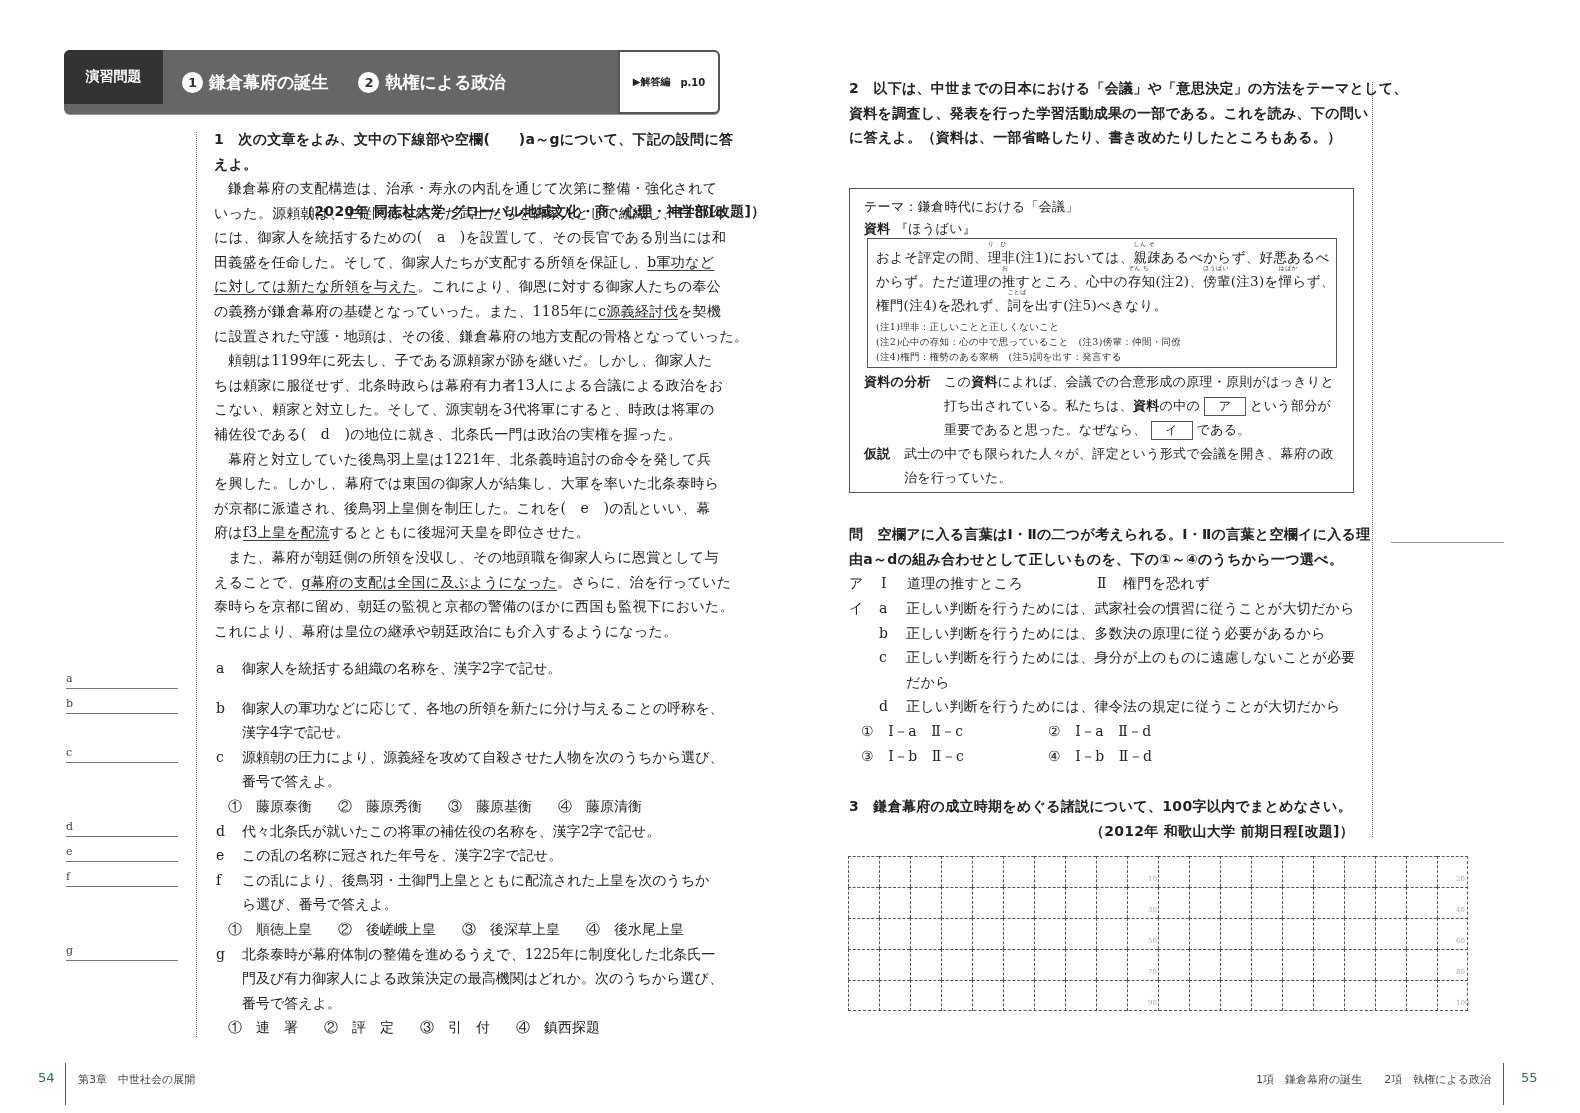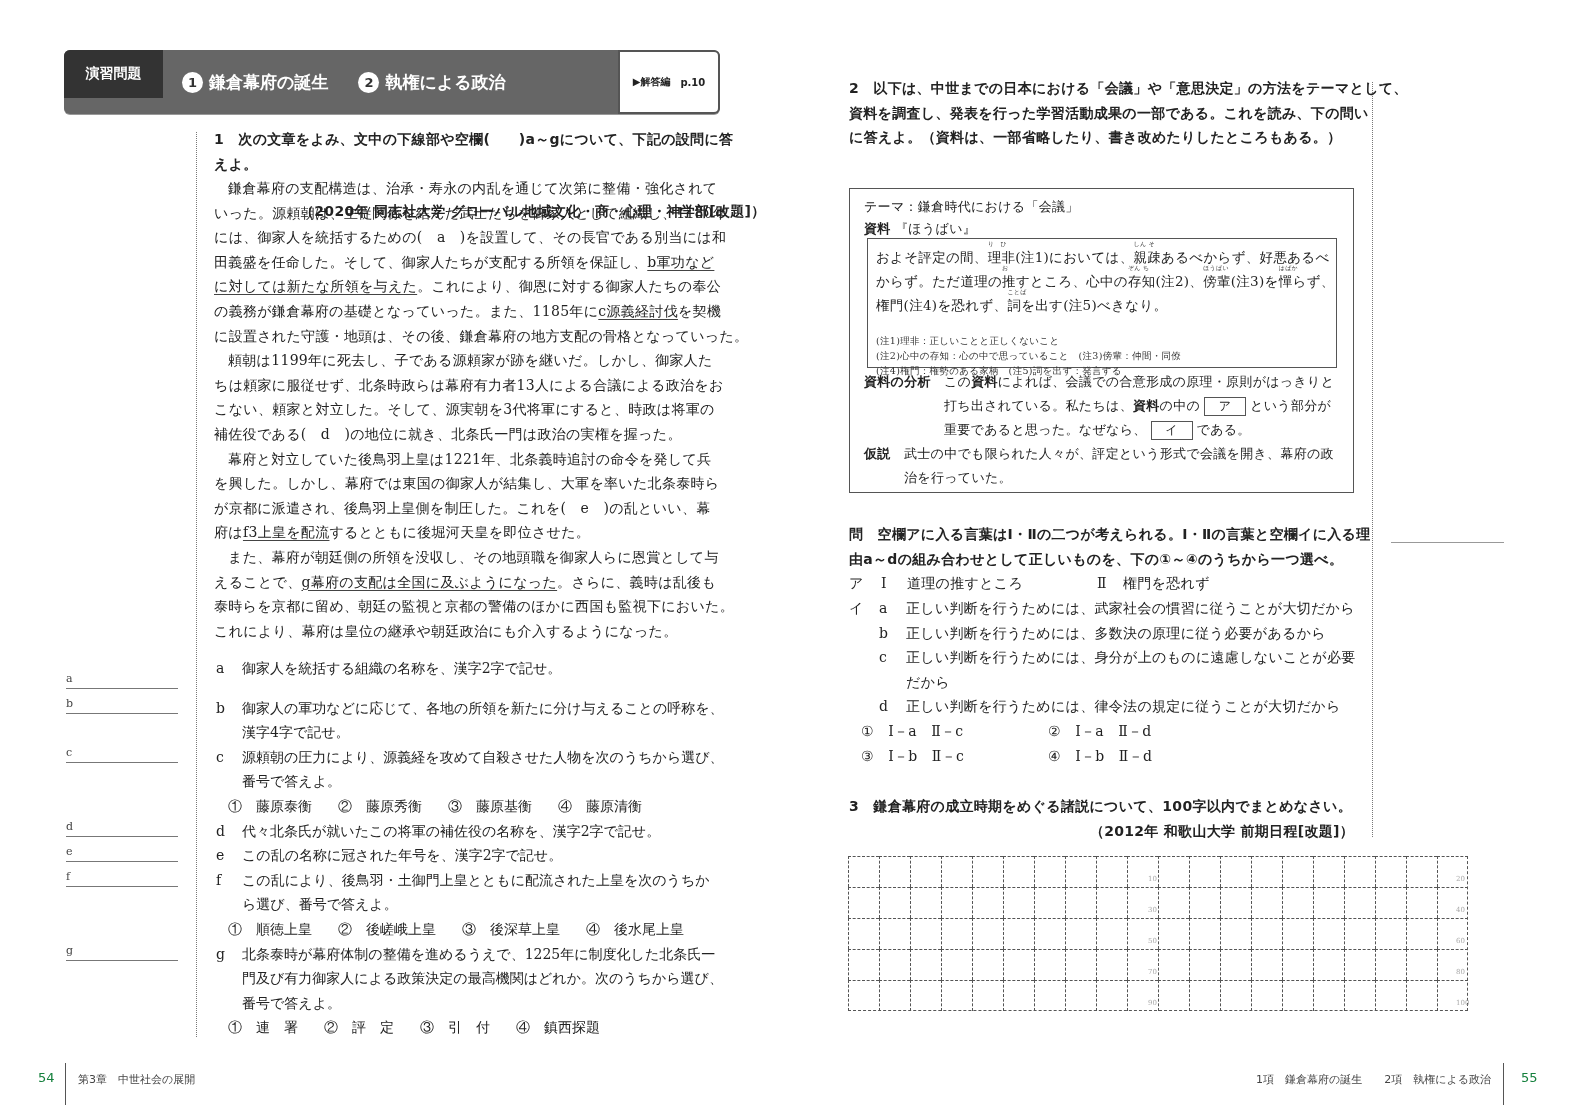--- a/index.html
+++ b/index.html
@@ -2,21 +2,21 @@
 <html><head>
 <meta charset="utf-8">
 <style>
   * { margin: 0; padding: 0; box-sizing: border-box; }
   html, body { width: 1580px; height: 1113px; background: #ffffff; overflow: hidden; }
   body { position: relative; font-family: "DejaVu Serif", "Liberation Serif", serif; color: #222; }
   .sans { font-family: "DejaVu Sans", "Liberation Sans", sans-serif; }
 
   
   .banner { position: absolute; left: 64px; top: 50px; width: 656px; height: 64px; border-radius: 6px; overflow: hidden; background: #666; box-shadow: 0 1px 0 #999; }
-  .banner-label { position: absolute; left: 0; top: 0; width: 99px; height: 48px; background: #333; color: #fff; font-size: 14px; font-weight: bold; display: flex; align-items: center; justify-content: center; }
+  .banner-label { position: absolute; left: 0; top: 0; width: 99px; height: 54px; background: #333; color: #fff; font-size: 14px; font-weight: bold; display: flex; align-items: center; justify-content: center; }
   .banner-title { position: absolute; left: 118px; top: 0; height: 64px; display: flex; align-items: center; color: #fff; font-size: 17px; font-weight: bold; gap: 6px; }
   .num-circle { display: inline-flex; width: 21px; height: 21px; border-radius: 50%; background: #fff; color: #333; font-size: 13px; align-items: center; justify-content: center; font-weight: bold; }
   .banner-gap { width: 18px; display: inline-block; }
   .answer-box { position: absolute; right: 0; top: 0; width: 102px; height: 64px; background: #fff; border: 2px solid #555; border-radius: 0 6px 6px 0; font-size: 10px; display: flex; align-items: center; justify-content: center; color: #222; font-weight: bold; gap: 10px; }
 
   .dotted-v { position: absolute; width: 0; border-left: 1.5px dotted #777; }
 
   .text { position: absolute; font-size: 14px; line-height: 24.6px; letter-spacing: 0.3px; white-space: nowrap; }
   .bold { font-weight: bold; font-family: "DejaVu Sans", "Liberation Sans", sans-serif; }
   .u { text-decoration: underline; text-decoration-color: #444; text-underline-offset: 3px; }
@@ -88,21 +88,21 @@
     <div><span>に設置された守護・地頭は、その後、鎌倉幕府の地方支配の骨格となっていった。</span></div>
     <div class="indent"><span>頼朝は1199年に死去し、子である源頼家が跡を継いだ。しかし、御家人た</span></div>
     <div><span>ちは頼家に服従せず、北条時政らは幕府有力者13人による合議による政治をお</span></div>
     <div><span>こない、頼家と対立した。そして、源実朝を3代将軍にすると、時政は将軍の</span></div>
     <div><span>補佐役である(　d　)の地位に就き、北条氏一門は政治の実権を握った。</span></div>
     <div class="indent"><span>幕府と対立していた後鳥羽上皇は1221年、北条義時追討の命令を発して兵</span></div>
     <div><span>を興した。しかし、幕府では東国の御家人が結集し、大軍を率いた北条泰時ら</span></div>
     <div><span>が京都に派遣され、後鳥羽上皇側を制圧した。これを(　e　)の乱といい、幕</span></div>
     <div><span>府は</span><span class="u">f3上皇を配流</span><span>するとともに後堀河天皇を即位させた。</span></div>
     <div class="indent"><span>また、幕府が朝廷側の所領を没収し、その地頭職を御家人らに恩賞として与</span></div>
-    <div><span>えることで、</span><span class="u">g幕府の支配は全国に及ぶようになった</span><span>。さらに、義時は乱後も</span></div>
+    <div><span>えることで、</span><span class="u">g幕府の支配は全国に及ぶようになった</span><span>。さらに、治を行っていた</span></div>
     <div><span>泰時らを京都に留め、朝廷の監視と京都の警備のほかに西国も監視下においた。</span></div>
     <div><span>これにより、幕府は皇位の継承や朝廷政治にも介入するようになった。</span></div>
   </div>
 
 <div id="ans-lines">
     <div class="ans-line" style="top: 672px;">a</div>
     <div class="ans-line" style="top: 697px;">b</div>
     <div class="ans-line" style="top: 746px;">c</div>
     <div class="ans-line" style="top: 820px;">d</div>
     <div class="ans-line" style="top: 845px;">e</div>
@@ -162,21 +162,21 @@
   <div>
     <span>およそ評定の間、</span><span class="ruby"><span class="rt">り　ひ</span><span>理非</span></span><span>(注1)においては、</span><span class="ruby"><span class="rt">しん そ</span><span>親疎</span></span><span>あるべからず、好悪あるべ</span>
   </div>
   <div>
     <span>からず。ただ道理の</span><span class="ruby"><span class="rt">お</span><span>推</span></span><span>すところ、心中の</span><span class="ruby"><span class="rt">ぞん ち</span><span>存知</span></span><span>(注2)、</span><span class="ruby"><span class="rt">ほうばい</span><span>傍輩</span></span><span>(注3)を</span><span class="ruby"><span class="rt">はばか</span><span>憚</span></span><span>らず、</span>
   </div>
   <div>
     <span>権門(注4)を恐れず、</span><span class="ruby"><span class="rt">ことば</span><span>詞</span></span><span>を出す(注5)べきなり。</span>
   </div>
 </div>
-<div class="text note" style="left:876px; top:333px;">
+<div class="text note" style="left:876px; top:319px;">
   <div>(注1)理非：正しいことと正しくないこと</div>
   <div>(注2)心中の存知：心の中で思っていること　(注3)傍輩：仲間・同僚</div>
   <div>(注4)権門：権勢のある家柄　(注5)詞を出す：発言する</div>
 </div>
 
 <div class="text rb" style="left:864px; top:370px; line-height:24px;">
   <div><span class="bold" style="display:inline-block; width:80px;">資料の分析</span><span>この</span><span class="bold">資料</span><span>によれば、会議での合意形成の原理・原則がはっきりと</span></div>
   <div style="padding-left:80px;"><span>打ち出されている。私たちは、</span><span class="bold">資料</span><span>の中の</span><span class="blank">ア</span><span>という部分が</span></div>
   <div style="padding-left:80px;"><span>重要であると思った。なぜなら、</span><span class="blank">イ</span><span>である。</span></div>
   <div><span class="bold" style="display:inline-block; width:40px;">仮説</span><span>武士の中でも限られた人々が、評定という形式で会議を開き、幕府の政</span></div>

